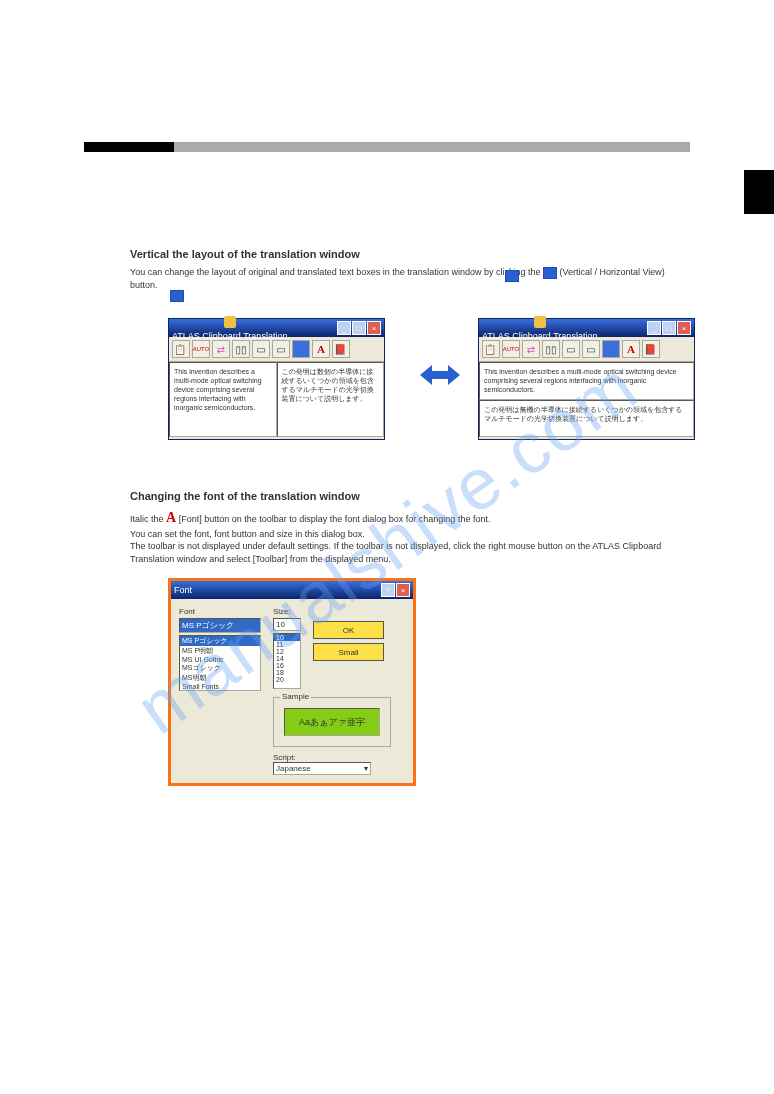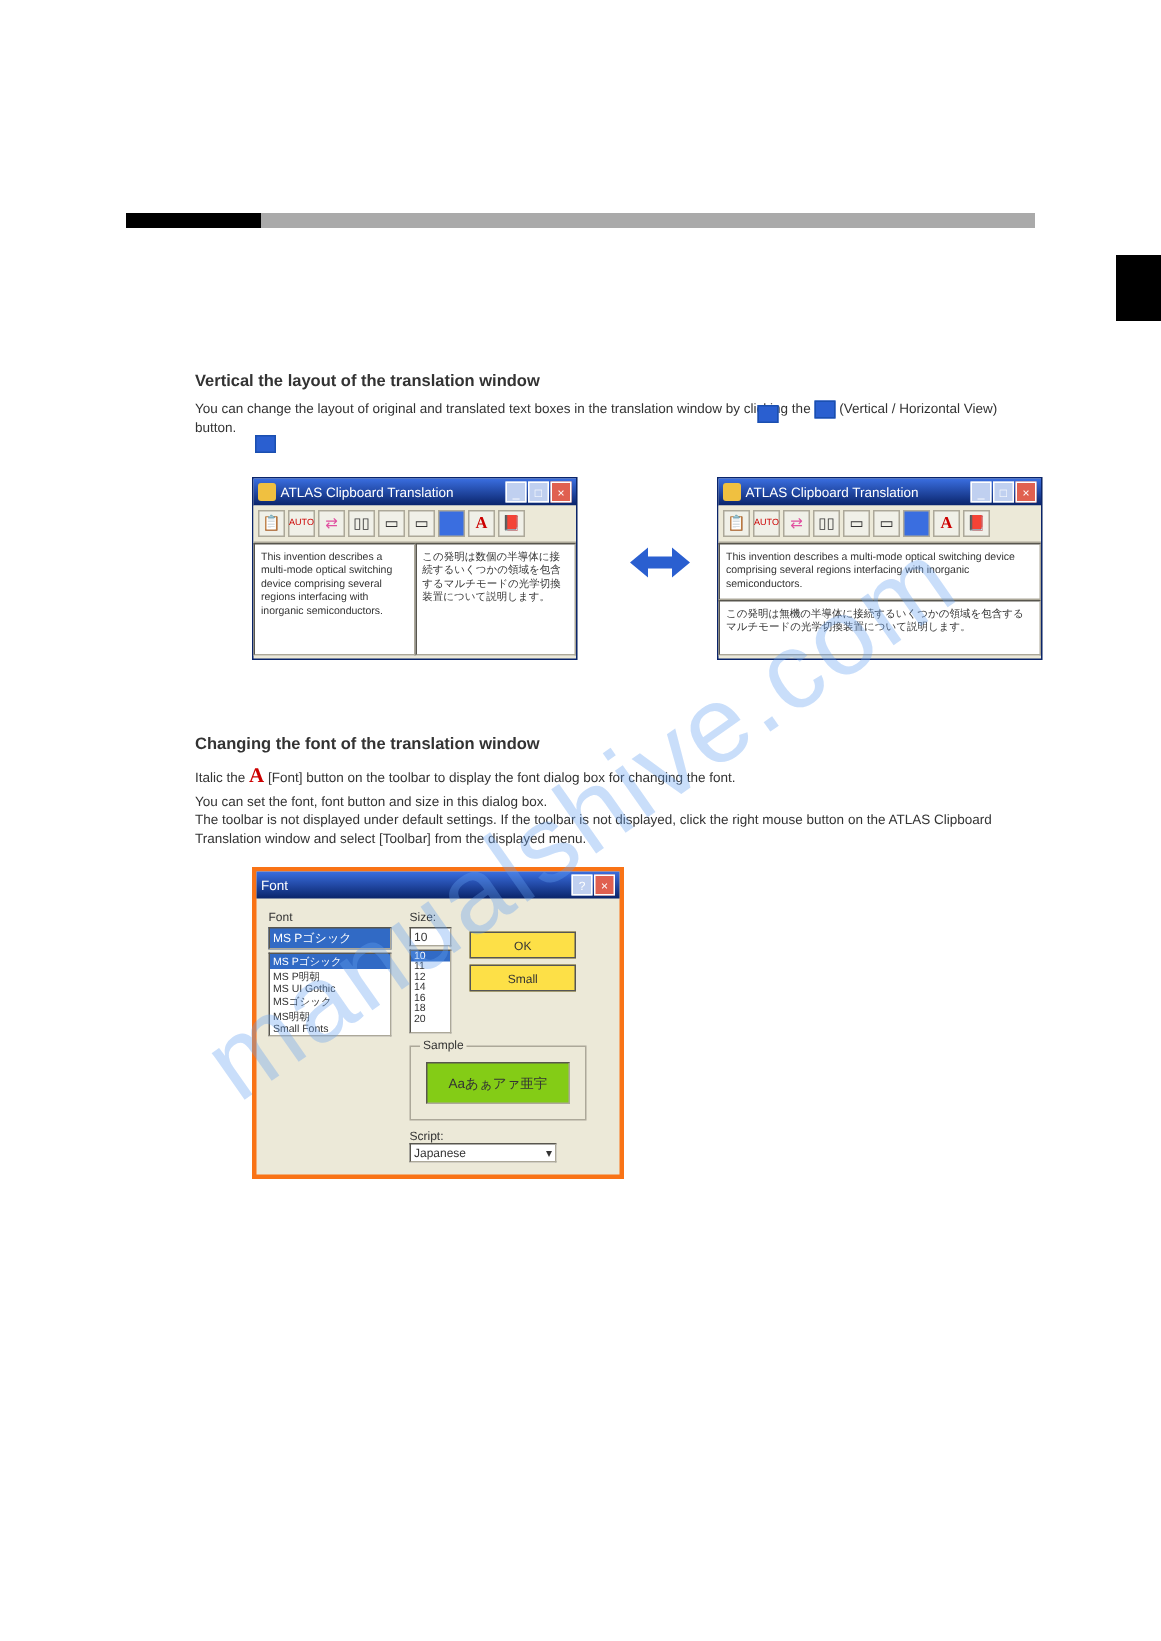--- a/index.html
+++ b/index.html
@@ -8,21 +8,21 @@
 .header-bar { position: absolute; top: 142px; left: 84px; width: 90px; height: 10px; background: #000; }
 .header-bar-gray { position: absolute; top: 142px; left: 174px; width: 516px; height: 10px; background: #aaa; }
 .black-tab { position: absolute; top: 170px; right: 0; width: 30px; height: 44px; background: #000; }
 .section-title { position: absolute; font-size: 11px; }
 .body-text { position: absolute; font-size: 9px; line-height: 1.4; }
 .icon-blue { display: inline-block; width: 14px; height: 12px; background: #2a5fd0; border: 1px solid #1a4fb0; vertical-align: middle; }
 .icon-blue-vert { display: inline-block; width: 14px; height: 12px; background: #2a5fd0; border: 1px solid #1a4fb0; vertical-align: middle; }
 
 .window { position: absolute; background: #ece9d8; border: 1px solid #0a246a; font-size: 8px; }
 .titlebar { background: linear-gradient(to bottom, #3a6ee0, #0a246a); color: #fff; height: 18px; display: flex; align-items: center; padding: 0 3px; justify-content: space-between; font-size: 9px; }
-.titlebar-left { display: flex; align-items: center; gap: 3px; }
+.titlebar-left { display: flex; align-items: center; gap: 3px; flex-direction: column; }
 .win-icon { width: 12px; height: 12px; background: #f0c040; border-radius: 2px; }
 .win-btns { display: flex; gap: 1px; }
 .win-btn { width: 14px; height: 14px; background: #c0d0f0; border: 1px solid #fff; display: flex; align-items: center; justify-content: center; font-size: 8px; }
 .win-btn.close { background: #e06050; color: #fff; }
 .toolbar { background: #ece9d8; padding: 3px; display: flex; gap: 2px; align-items: center; border-bottom: 1px solid #aca899; }
 .tb-btn { width: 18px; height: 18px; border: 1px solid #aca899; background: #f0f0e8; display: flex; align-items: center; justify-content: center; font-size: 10px; }
 .content-split { display: flex; height: calc(100% - 45px); background: #fff; }
 .pane { flex: 1; padding: 4px; border: 1px inset #aca899; font-size: 7px; line-height: 1.3; overflow: hidden; }
 .content-stack { display: flex; flex-direction: column; height: calc(100% - 45px); }
 .pane-h { flex: 1; padding: 4px; border: 1px inset #aca899; background: #fff; font-size: 7px; line-height: 1.3; }

